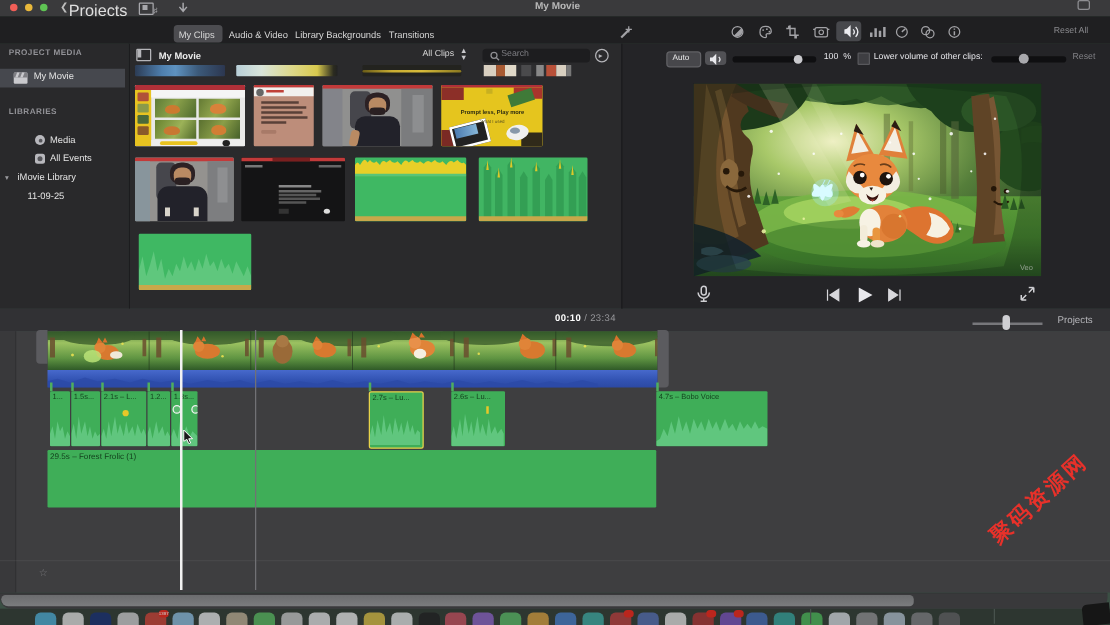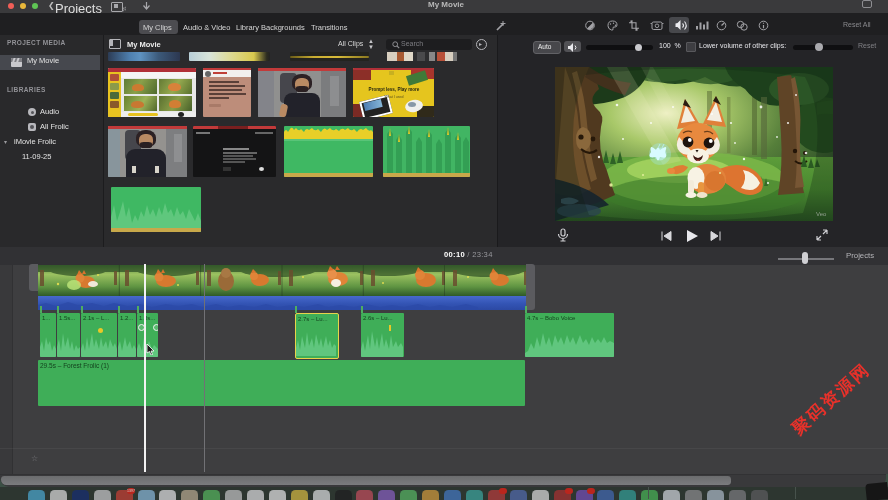--- a/index.html
+++ b/index.html
@@ -141,26 +141,26 @@
     <div class="abs shead" style="left:7px;top:4px;">PROJECT MEDIA</div>
     <div class="abs" id="selrow"></div>
     <div class="abs" style="left:11px;top:23px;width:11px;height:9px;background:#c9c9cd;border-radius:1px;"></div>
     <div class="abs" style="left:11px;top:23px;width:11px;height:3.5px;background:#7e7e83;border-radius:1px 1px 0 0;"></div>
     <div class="abs" style="left:13px;top:23px;width:2px;height:3.5px;background:#c9c9cd;transform:skewX(-20deg);"></div>
     <div class="abs" style="left:17px;top:23px;width:2px;height:3.5px;background:#c9c9cd;transform:skewX(-20deg);"></div>
     <div class="abs sitem" style="left:27px;top:21px;">My Movie</div>
     <div class="abs shead" style="left:7px;top:51px;">LIBRARIES</div>
     <div class="abs" style="left:28px;top:73px;width:8px;height:8px;border-radius:50%;background:#b8b8bd;"></div>
     <div class="abs" style="left:30.5px;top:75.5px;width:3px;height:3px;border-radius:50%;background:#55555a;"></div>
-    <div class="abs sitem" style="left:40px;top:72px;">Audio</div>
+    <div class="abs sitem" style="left:40px;top:72px;">Media</div>
     <div class="abs" style="left:28px;top:88px;width:8px;height:8px;border-radius:2px;background:#b8b8bd;"></div>
     <div class="abs" style="left:30px;top:90px;width:4px;height:4px;border-radius:50%;background:#55555a;"></div>
-    <div class="abs sitem" style="left:40px;top:87px;">All Frolic</div>
+    <div class="abs sitem" style="left:40px;top:87px;">All Events</div>
     <div class="abs" style="left:4px;top:103px;color:#9a9a9e;font-size:6px;">▾</div>
-    <div class="abs sitem" style="left:14px;top:102px;">iMovie Frolic</div>
+    <div class="abs sitem" style="left:14px;top:102px;">iMovie Library</div>
     <div class="abs sitem" style="left:22px;top:117px;">11-09-25</div>
   </div>
   <div class="abs" id="browser">
     <div class="abs" style="left:5px;top:4px;width:10px;height:8px;border:1px solid #b5b5b9;border-radius:1px;"></div>
     <div class="abs" style="left:6px;top:5px;width:3px;height:6px;background:#b5b5b9;"></div>
     <div class="abs" id="bhead-title" style="left:23px;top:5px;">My Movie</div>
     <div class="abs" style="left:234px;top:5px;color:#d8d8d8;font-size:7px;">All Clips</div>
     <div class="abs" style="left:264px;top:3px;color:#c8c8cc;font-size:6px;">▲<br>▼</div>
     <div class="abs" id="search"></div>
     <svg class="abs" style="left:288px;top:6px;" width="8" height="8" viewBox="0 0 8 8">

